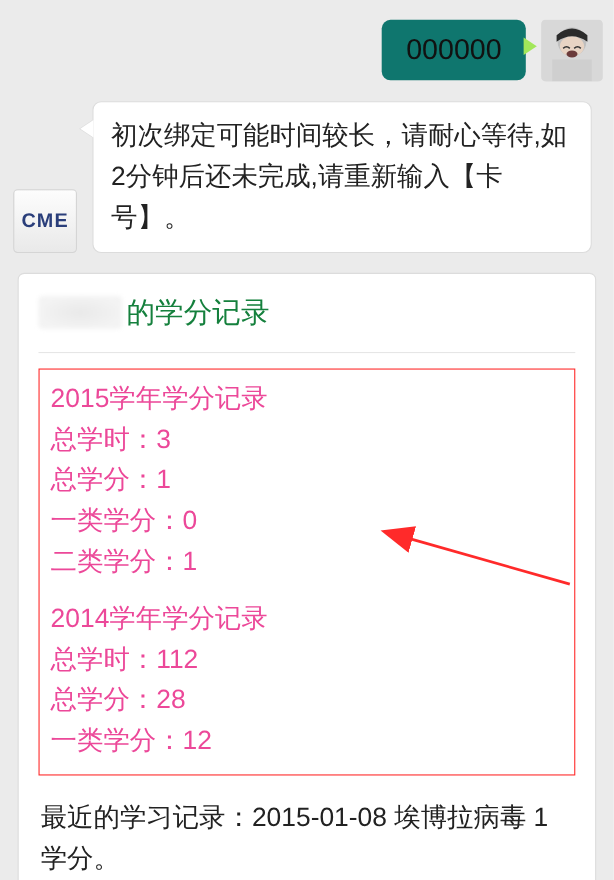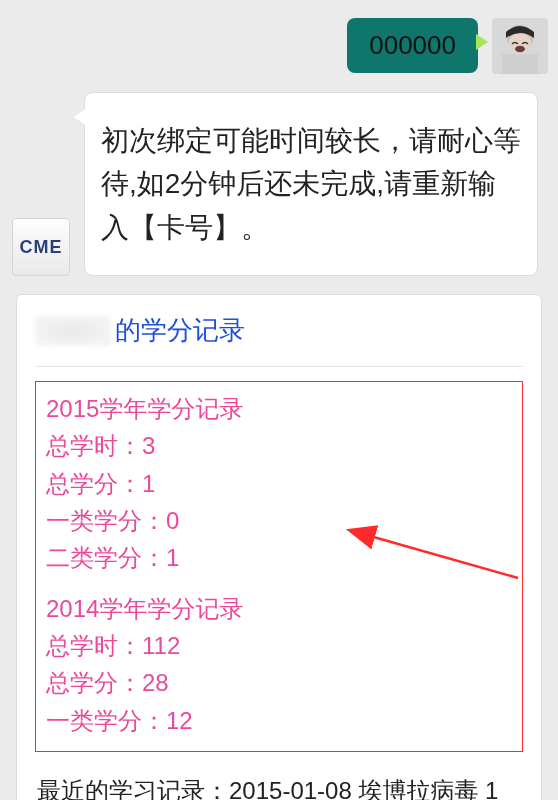--- a/index.html
+++ b/index.html
@@ -39,43 +39,43 @@
   .in-avatar{
     width:56px;height:56px;border-radius:4px;flex:0 0 56px;
     background:linear-gradient(#fdfdfd,#e9e9e9);
     border:1px solid #d5d5d5;
     display:flex;align-items:center;justify-content:center;
     color:#2a3e7a;font-weight:700;font-size:18px;letter-spacing:1px;
     margin-left:2px;
   }
   .in-bubble{
     background:#fff;border:1px solid #dcdcdc;border-radius:8px;
-    margin-left:14px;padding:26px 16px;max-width:420px;
-    font-size:28px;line-height:1.55;color:#222;position:relative;
+    margin-left:14px;padding:12px 16px;max-width:420px;
+    font-size:24px;line-height:1.55;color:#222;position:relative;
   }
   .in-bubble:before{
     content:"";position:absolute;left:-12px;top:16px;
     border-width:8px 12px 8px 0;border-style:solid;
     border-color:transparent #fff transparent transparent;
   }
   .in-bubble:after{
     content:"";position:absolute;left:-13px;top:16px;
     border-width:8px 12px 8px 0;border-style:solid;
     border-color:transparent #dcdcdc transparent transparent;
     z-index:-1;
   }
 
   
   .card{
     background:#fff;border:1px solid #dcdcdc;border-radius:6px;
     padding:14px 18px 14px 18px;margin:0 6px;
   }
   .card-title-row{
     display:flex;align-items:center;
-    font-size:26px;color:#1d4ed8;
+    font-size:26px;color:#15803d;
     border-bottom:1px solid #e6e6e6;
     padding:4px 0 18px 0;margin-bottom:14px;
   }
   .blur{
     width:76px;height:30px;border-radius:4px;
     background:radial-gradient(ellipse at center,#e9e9e9 0%,#f3f3f3 70%);
     filter:blur(2px);
     margin-right:4px;flex:0 0 76px;
   }
   .records{

